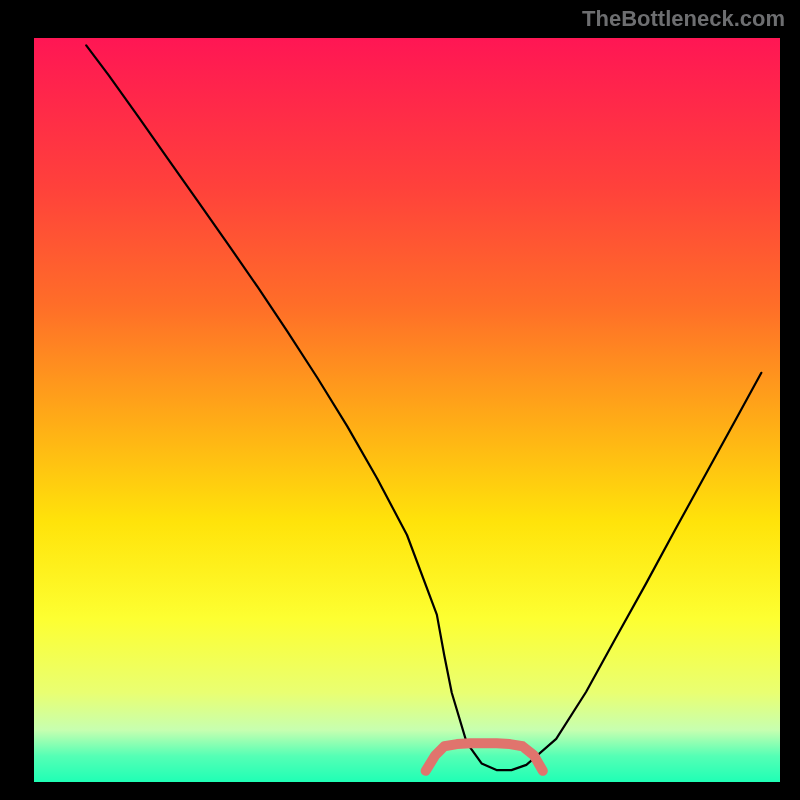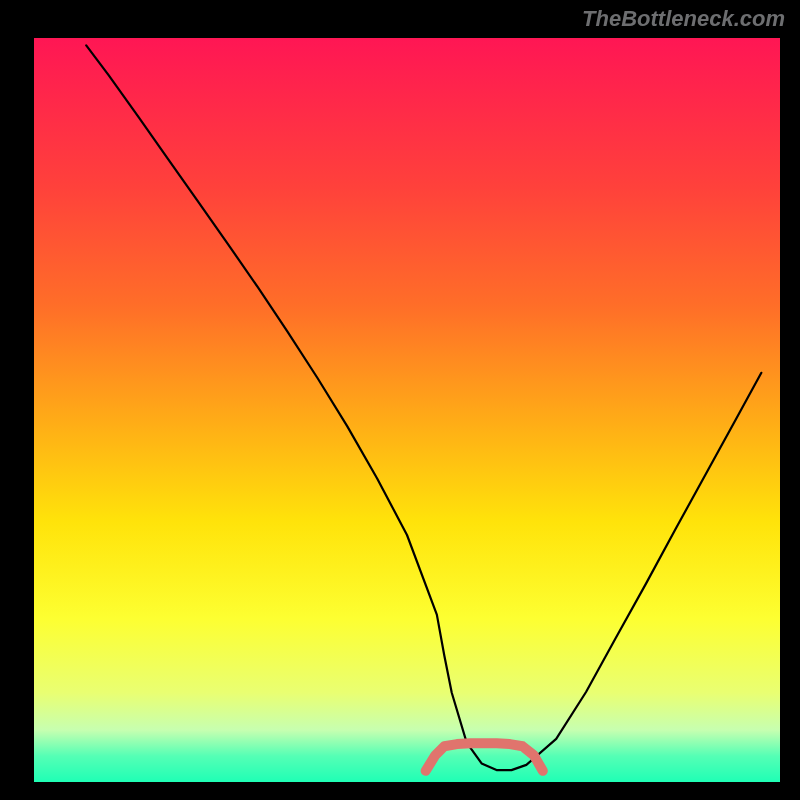--- a/index.html
+++ b/index.html
@@ -5,21 +5,20 @@
   body {
     margin: 0;
     padding: 0;
     background: #fff;
     font-family: Arial, Helvetica, sans-serif;
   }
   .chart-wrap {
     width: 800px;
     height: 800px;
     position: relative;
-    font-style: italic;
   }
   svg {
     display: block;
   }
 </style>
 </head>
 <body>
 
 <div class="chart-wrap">
 

